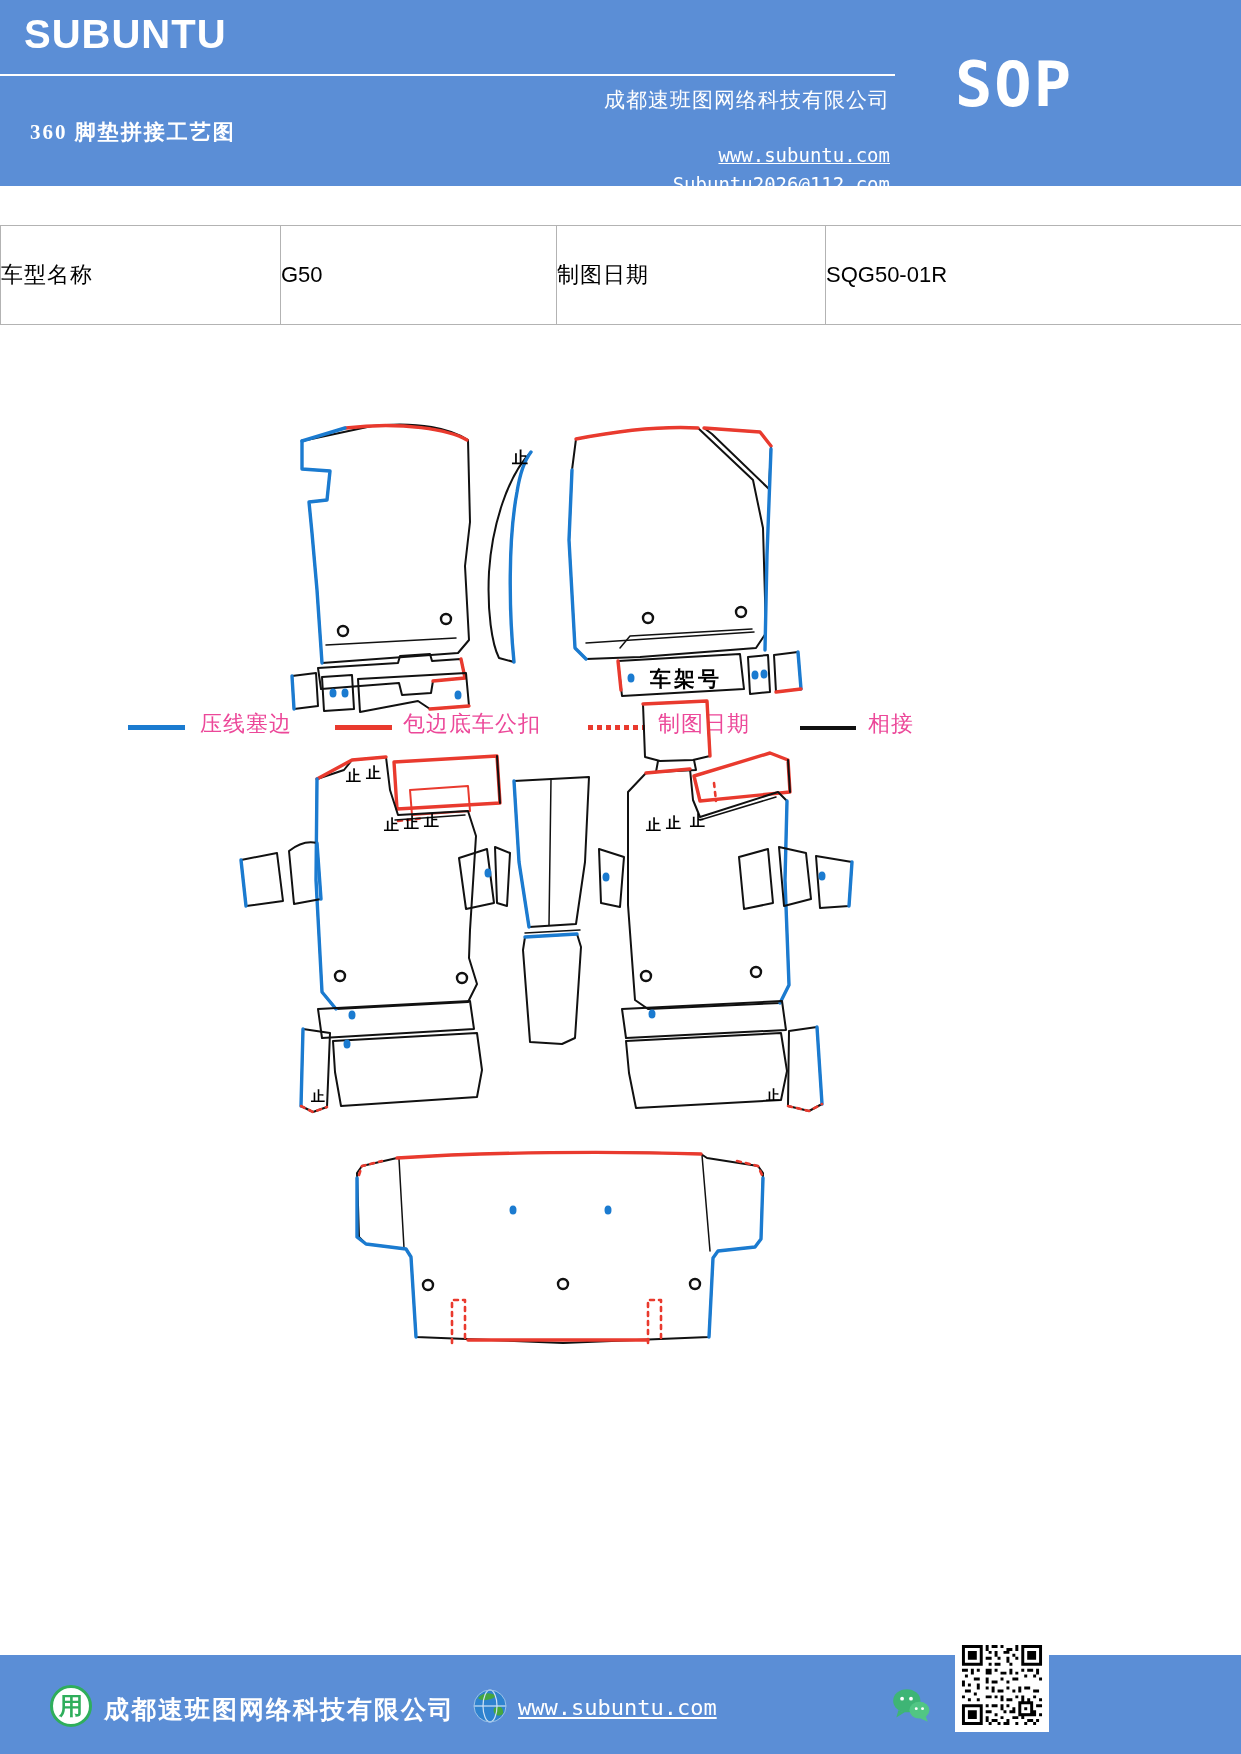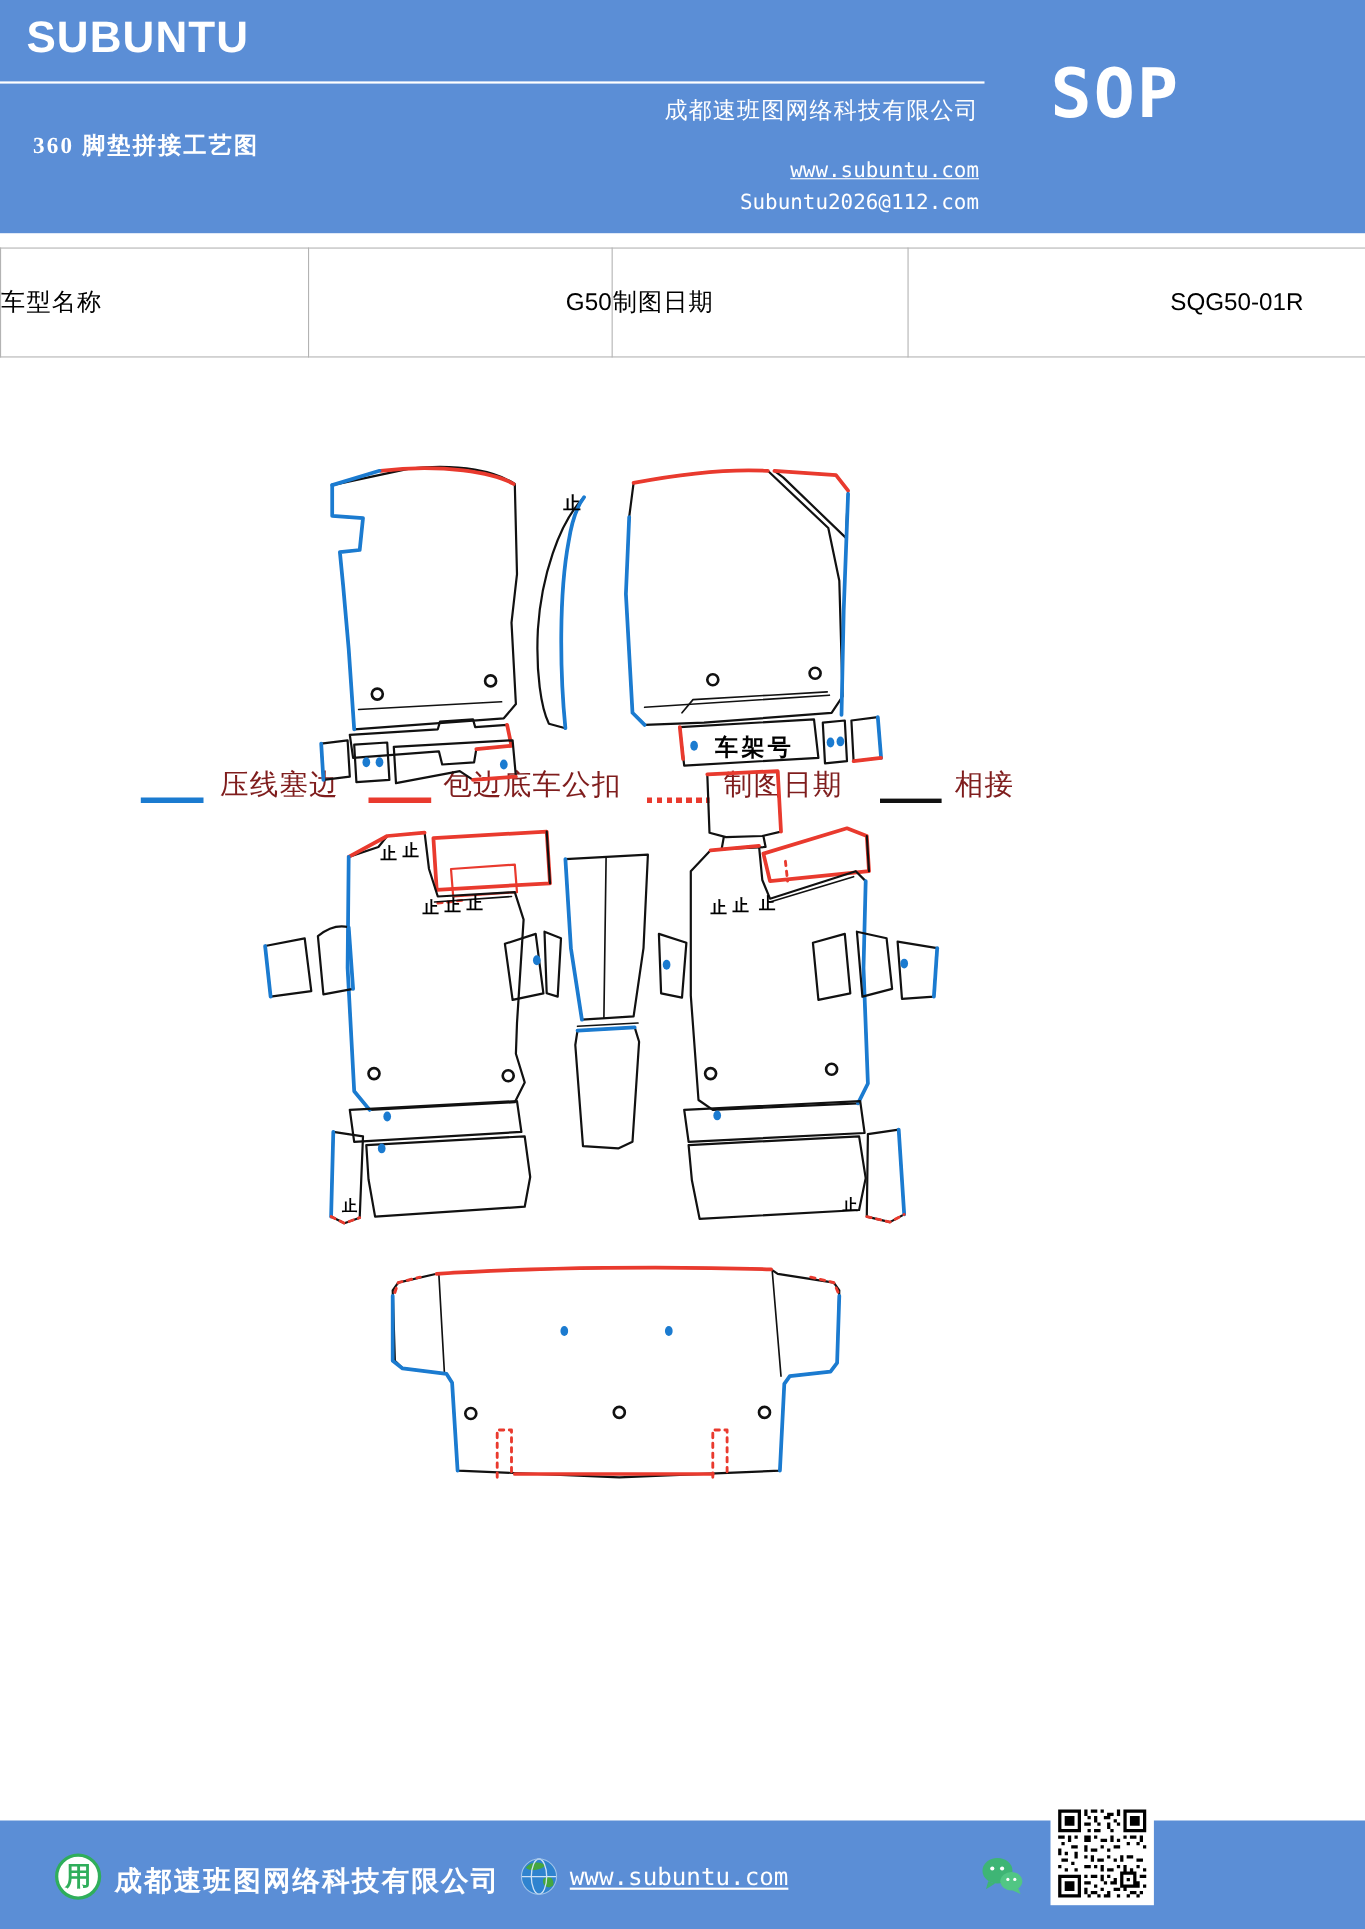--- a/index.html
+++ b/index.html
@@ -5,40 +5,40 @@
 <style>
   :root{
     --accent:#5b8ed6; --blue:#1b7bd0; --red:#e93a2e; --ink:#111111;
     --tableborder:#b3b3b3; --green:#2fae5b;
   }
   *{margin:0;padding:0;box-sizing:border-box;}
   body{background:#888;font-family:"Liberation Sans",sans-serif;}
   .page{position:relative;width:1241px;height:1754px;background:#fff;margin:0 auto;overflow:hidden;}
 
   
-  .header{position:absolute;left:0;top:0;width:1241px;height:212px;background:var(--accent);}
+  .header{position:absolute;left:0;top:0;width:1241px;height:186px;background:var(--accent);}
   .logo{position:absolute;left:24px;top:12px;color:#fff;font-size:40px;font-weight:800;letter-spacing:1px;font-family:"Liberation Sans",sans-serif;}
   .header-rule{position:absolute;left:0;top:74px;width:895px;height:2px;background:#fff;}
   .title{position:absolute;left:30px;top:118px;color:#fff;font-size:21px;font-weight:bold;font-family:"Liberation Serif",serif;letter-spacing:2px;}
   .header-right{position:absolute;top:86px;right:351px;width:400px;text-align:right;color:#fff;}
   .company-line{font-size:21px;font-family:"Liberation Serif",serif;letter-spacing:1px;margin-bottom:30px;}
   .site-line{display:inline-block;font-size:19px;font-family:"DejaVu Sans Mono",monospace;text-decoration:underline;color:#fff;margin-bottom:7px;cursor:pointer;}
   .email-line{font-size:19px;font-family:"DejaVu Sans Mono",monospace;}
   .sop{position:absolute;top:48px;right:168px;color:#fff;font-size:62px;font-weight:bold;font-family:"DejaVu Sans Mono",monospace;letter-spacing:2px;margin-left:44px;}
 
   
   .info{position:absolute;left:0;top:225px;width:1241px;height:100px;border-collapse:collapse;table-layout:fixed;background:#fff;}
   .info td{border:1px solid var(--tableborder);height:50px;font-size:22px;color:#000;}
   .info .lab{font-family:"Liberation Serif",serif;letter-spacing:1px;}
-  .info .val{font-family:"Liberation Sans",sans-serif;text-align:right;}
+  .info .val{font-family:"Liberation Sans",sans-serif;text-align:left;}
   .info .val.pad{padding-right:56px;}
 
   
   .legend{position:absolute;left:0;top:356px;width:1241px;height:40px;}
-  .legend .lab{position:absolute;top:340px;font-size:26px;font-family:"Liberation Serif",serif;color:#7f1d1d;letter-spacing:1px;}
+  .legend .lab{position:absolute;top:353px;font-size:22px;font-family:"Liberation Serif",serif;color:#ec4899;letter-spacing:1px;}
   .sw{position:absolute;top:369px;height:5px;}
   .sw.dotted{background-image:repeating-linear-gradient(90deg,currentColor 0 5px,transparent 5px 9px);}
   .sw.thin{top:370px;height:4px;}
 
   
   .diagram{position:absolute;left:0;top:420px;width:1241px;height:980px;}
   .diagram path{fill:none;stroke-linejoin:round;stroke-linecap:round;}
   .diagram .k{stroke:var(--ink);stroke-width:2;}
   .diagram .k2{stroke:var(--ink);stroke-width:1.5;}
   .diagram .b{stroke:var(--blue);stroke-width:3.4;}

